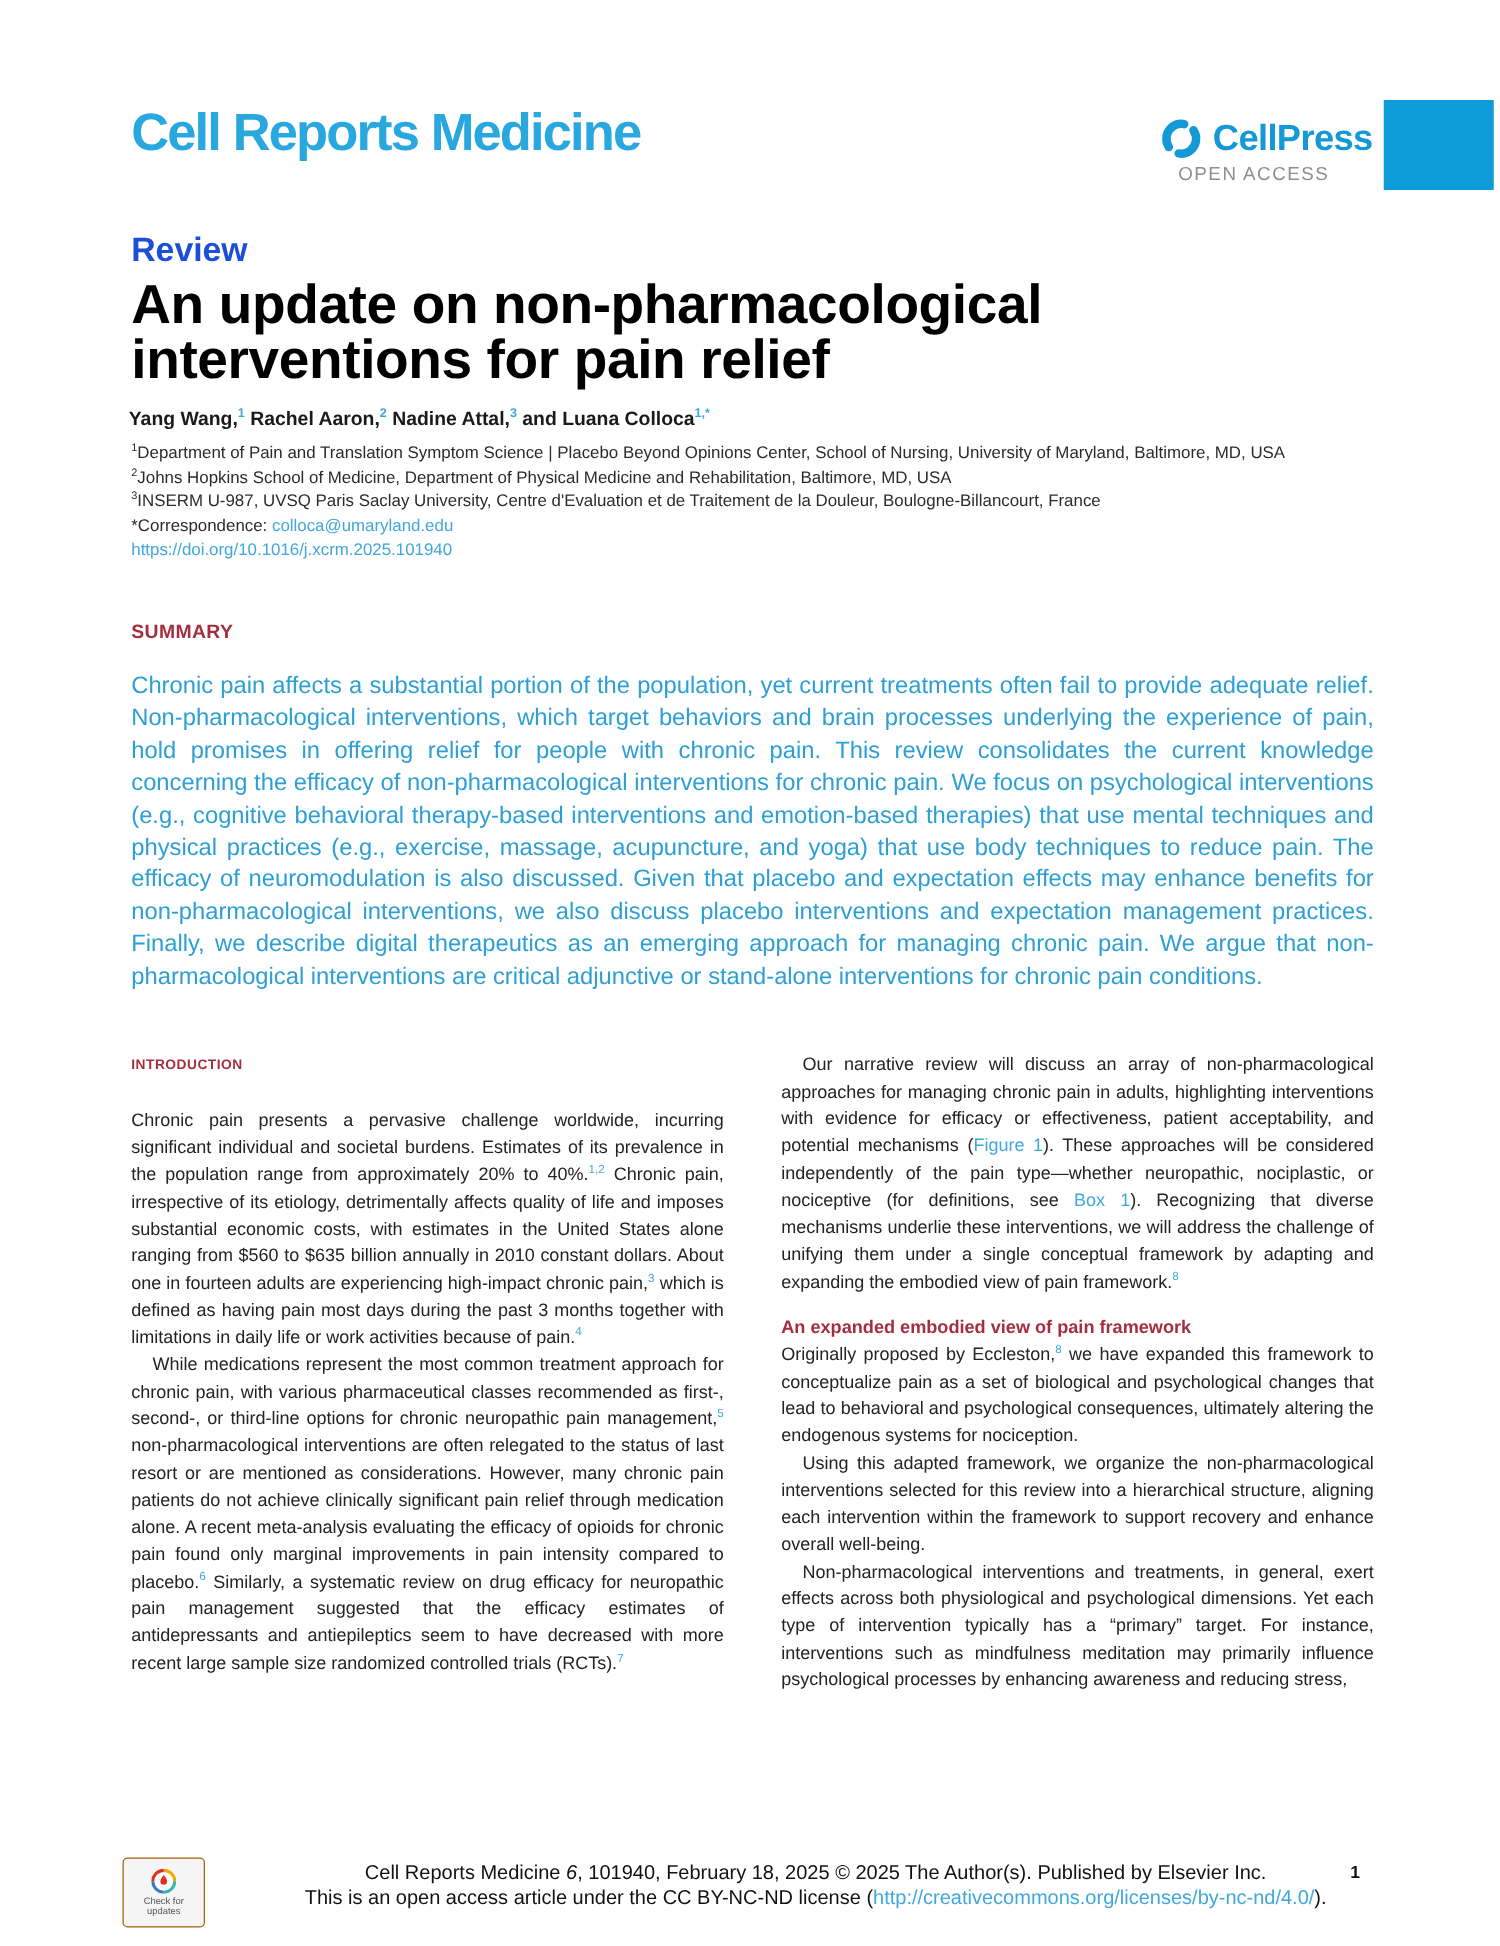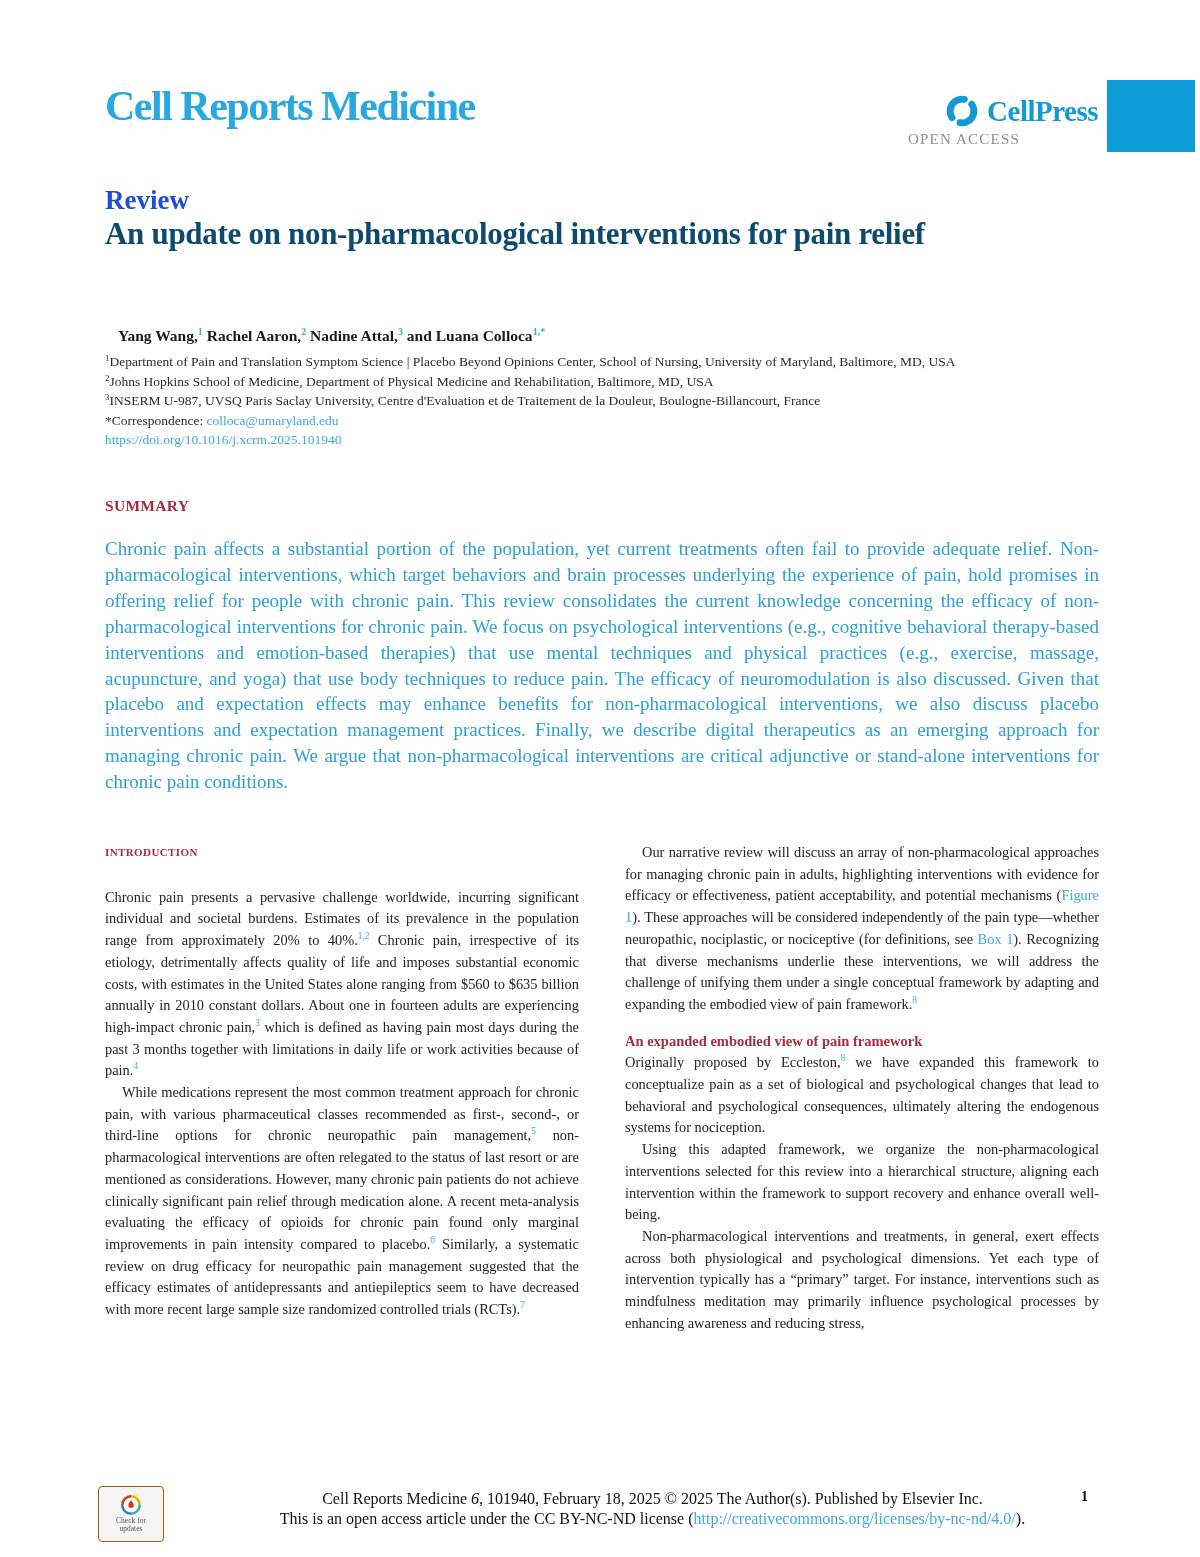--- a/index.html
+++ b/index.html
@@ -1,45 +1,45 @@
 <!DOCTYPE html>
 <html><head>
 <meta charset="utf-8">
 <style>
   html,body{margin:0;padding:0;background:#ffffff;}
   .page{
     position:relative;
     width:1200px;height:1557px;
     background:#ffffff;
-    font-family:Liberation Serif, serif;
+    font-family:Liberation Sans, sans-serif;
     color:#232323;
     overflow:hidden;
   }
   
   .journal-name{
     position:absolute;left:105px;top:82px;
     font-size:42px;font-weight:bold;color:#29A8E0;letter-spacing:-1.5px;
   }
   .brand{
     position:absolute;left:908px;top:94px;width:190px;
   }
   .brand-row{display:flex;align-items:center;gap:8px;justify-content:flex-end;}
   .cp-mark{width:34px;height:34px;flex:0 0 auto;}
   .cp-name{font-size:29px;font-weight:bold;color:#1599D6;letter-spacing:-0.5px;text-align:center;}
-  .cp-open{font-size:15px;color:#8C8F92;letter-spacing:1.2px;text-align:left;margin-top:3px;}
+  .cp-open{font-size:15px;color:#8C8F92;letter-spacing:1.2px;text-align:center;margin-top:3px;}
   .blue-square{
     position:absolute;left:1107px;top:80px;width:88px;height:72px;background:#0E9CD8;
   }
   
   .kind{position:absolute;left:105px;top:185px;font-size:27px;font-weight:bold;color:#1d4ed8;}
   .title{
-    position:absolute;left:105px;top:212px;width:1010px;
-    font-size:31px;line-height:44px;font-weight:bold;color:#0c4a6e;letter-spacing:-0.3px;
+    position:absolute;left:105px;top:222px;width:1010px;
+    font-size:44px;line-height:44px;font-weight:bold;color:#000000;letter-spacing:-0.3px;
   }
-  .authors{position:absolute;left:118px;top:327px;width:995px;font-size:15.5px;font-weight:bold;color:#1a1a1a;}
+  .authors{position:absolute;left:103px;top:327px;width:995px;font-size:15.5px;font-weight:bold;color:#1a1a1a;}
   .authors sup{color:#41A8DC;}
   .affils{position:absolute;left:105px;top:352px;width:998px;font-size:13.5px;line-height:19.5px;color:#2b2b2b;}
   .affils sup{color:#2b2b2b;}
   sup{font-size:65%;line-height:0;vertical-align:super;}
   .lnk{color:#41A8DC;text-decoration:none;cursor:pointer;}
   
   .summary-head{position:absolute;left:105px;top:497px;font-size:15.5px;font-weight:bold;color:#A42E3F;letter-spacing:0.3px;}
   .summary-text{
     position:absolute;left:105px;top:536px;width:994px;
     font-size:19px;line-height:25.9px;color:#2C9FD4;text-align:justify;

